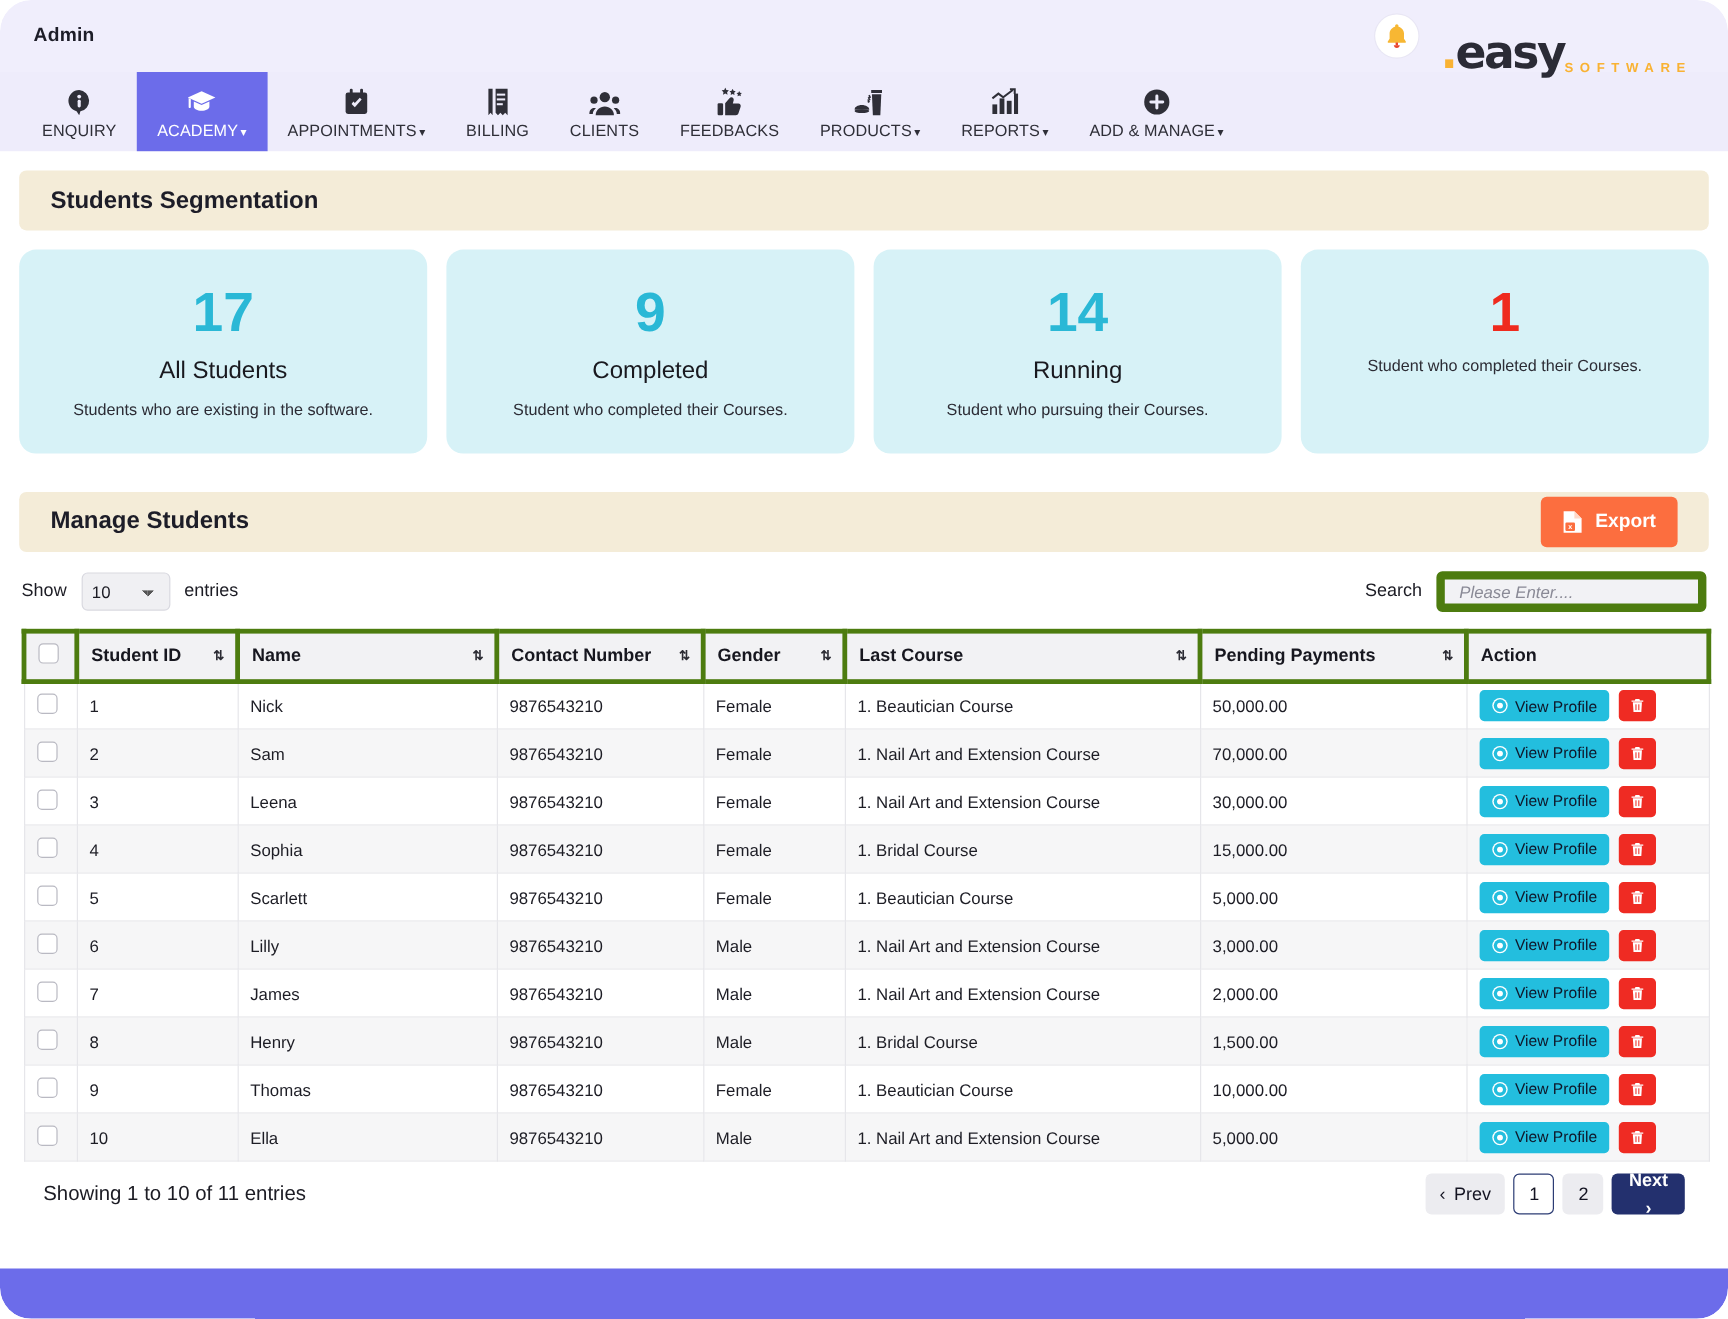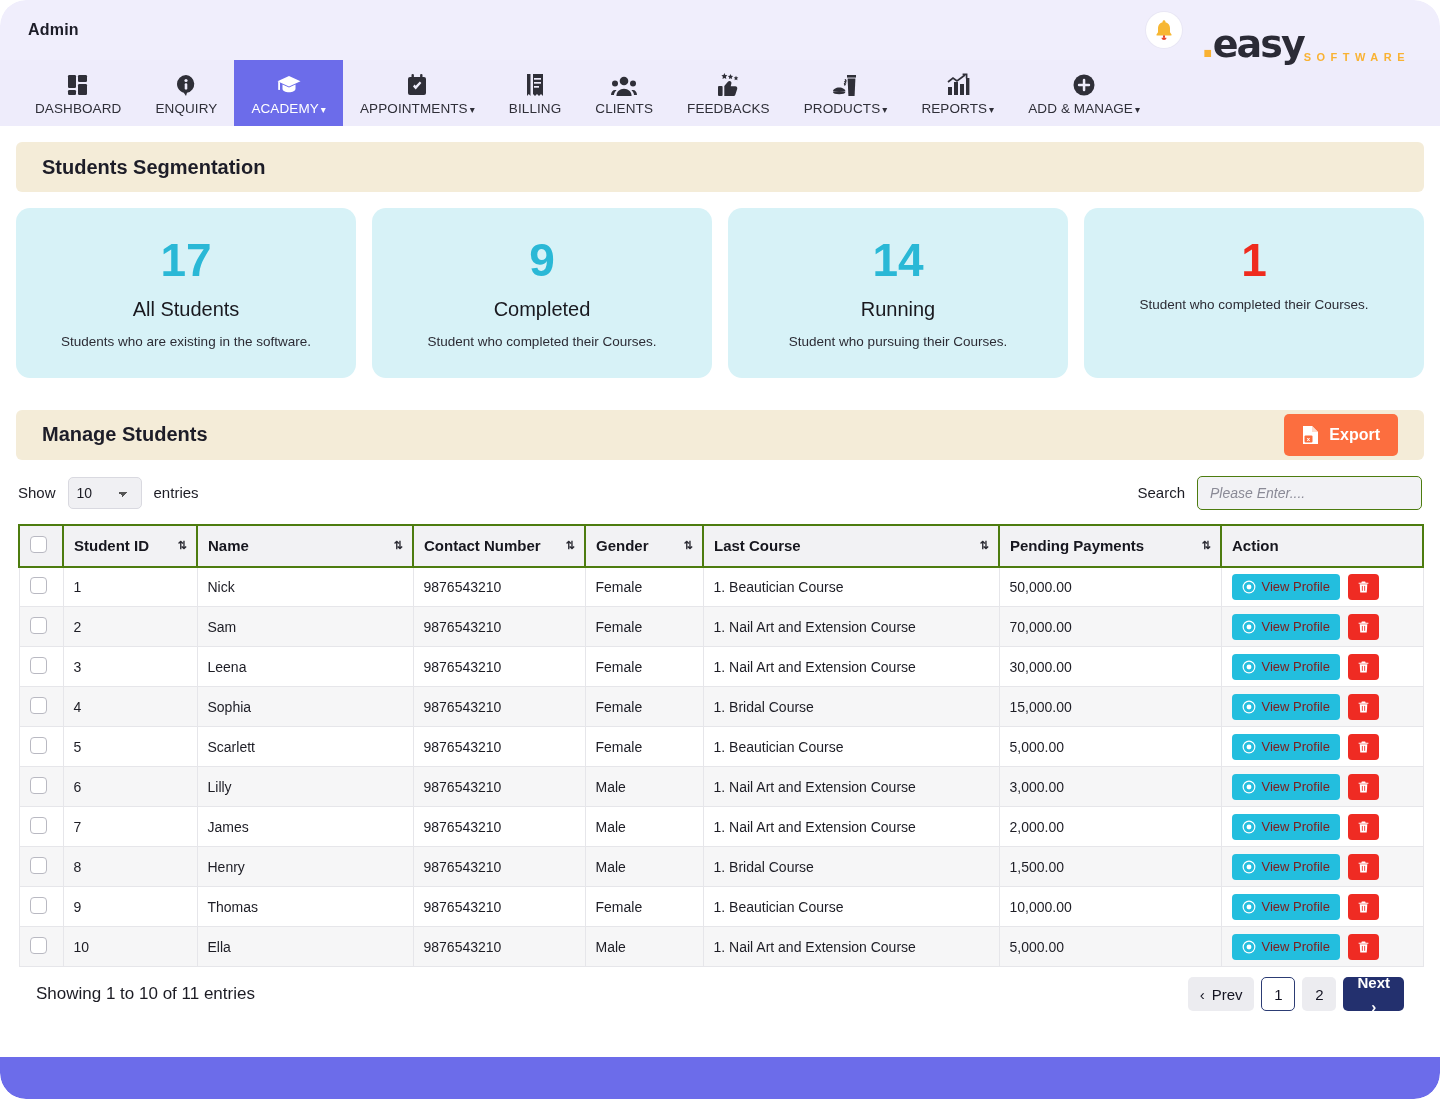--- a/index.html
+++ b/index.html
@@ -191,37 +191,37 @@
       linear-gradient(135deg, #555 50%, transparent 50%);
     background-position: calc(100% - 18px) 14px, calc(100% - 13px) 14px;
     background-size: 5px 5px, 5px 5px;
     background-repeat: no-repeat;
     cursor: pointer;
   }
   .search-wrap { margin-left: auto; display: flex; align-items: center; gap: 12px; }
   .search-label { font-size: 15px; color: #1c1c24; }
   .search-input {
     width: 225px; height: 34px;
-    border: 1px solid #4d7c0f;
+    border: 7px solid #4d7c0f;
     border-radius: 5px;
     background: #f2f2f5;
     padding: 0 12px;
     font-size: 14px;
     font-style: italic;
     color: #6b6b77;
     font-family: "Liberation Sans", sans-serif;
   }
   .search-input::placeholder { color: #8a8a96; font-style: italic; }
 
   
   .table-wrap { padding: 0 18px; }
   table { width: 100%; border-collapse: collapse; table-layout: fixed; }
   thead th {
     background: #f2f2f4;
-    border: 2px solid #4d7c0f;
+    border: 4px solid #4d7c0f;
     height: 42px;
     font-size: 15px;
     font-weight: bold;
     color: #17171f;
     text-align: left;
     padding: 0 10px;
     vertical-align: middle;
     white-space: nowrap;
   }
   thead th .hd { display: flex; align-items: center; }
@@ -259,21 +259,21 @@
     width: 17px; height: 17px;
     border: 1px solid #b9b9c2;
     border-radius: 4px;
     background: #fff;
     display: inline-block;
     cursor: pointer;
   }
   .act-cell { display: flex; align-items: center; gap: 8px; }
   .view-btn {
     background: #23bede;
-    color: #7f1d1d;
+    color: #0f172a;
     border: none;
     border-radius: 4px;
     height: 26px;
     padding: 0 10px;
     display: flex; align-items: center; gap: 6px;
     font-size: 13px;
     cursor: pointer;
     font-family: "Liberation Sans", sans-serif;
     white-space: nowrap;
     text-align: right;
@@ -343,31 +343,20 @@
       </div>
       <div class="logo">
         <div class="logo-main"><span class="dot">.</span><span>easy</span></div>
         <div class="logo-sub">SOFTWARE</div>
       </div>
     </div>
   </div>
 
   <nav class="nav">
 
-    <div class="nav-item">
-      <span class="ico">
-        <svg width="24" height="24" viewBox="0 0 24 24" fill="currentColor">
-          <rect x="2" y="2" width="8" height="13" rx="1.2"></rect>
-            <rect x="12" y="2" width="9" height="7" rx="1.2"></rect>
-          <rect x="2" y="17" width="8" height="5" rx="1.2"></rect>
-            <rect x="12" y="11" width="9" height="11" rx="1.2"></rect>
-        </svg>
-      </span>
-      <span class="lbl">DASHBOARD</span>
-    </div>
 
     <div class="nav-item">
       <span class="ico">
         <svg width="24" height="24" viewBox="0 0 24 24" fill="currentColor">
           <path d="M12 2a9 9 0 0 0-9 9c0 4.2 2.9 7.7 6.8 8.7L12 23l1-3.2A9 9 0 0 0 12 2z"></path>
           <circle cx="12" cy="7.5" r="1.6" fill="#eeecfb"></circle>
             <rect x="10.7" y="10.2" width="2.6" height="6.4" rx="1.2" fill="#eeecfb"></rect>
         </svg>
       </span>
       <span class="lbl">ENQUIRY</span>

